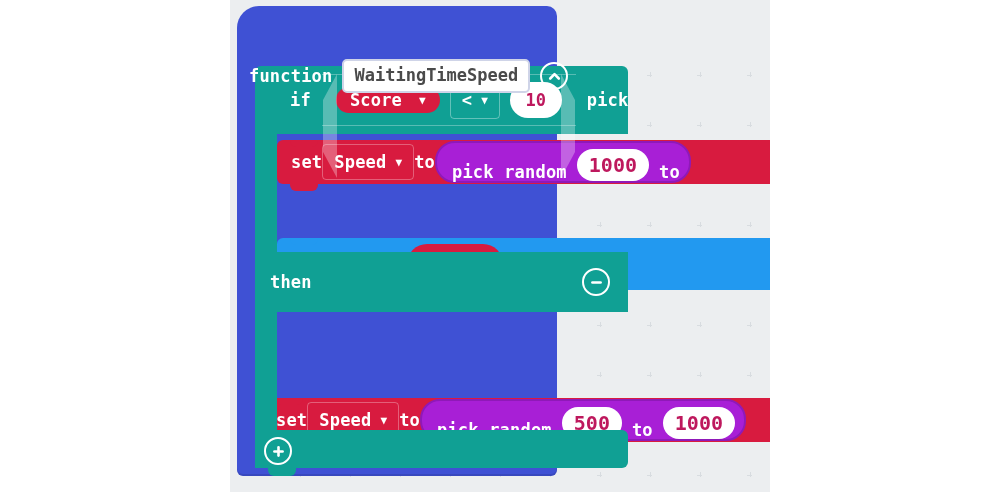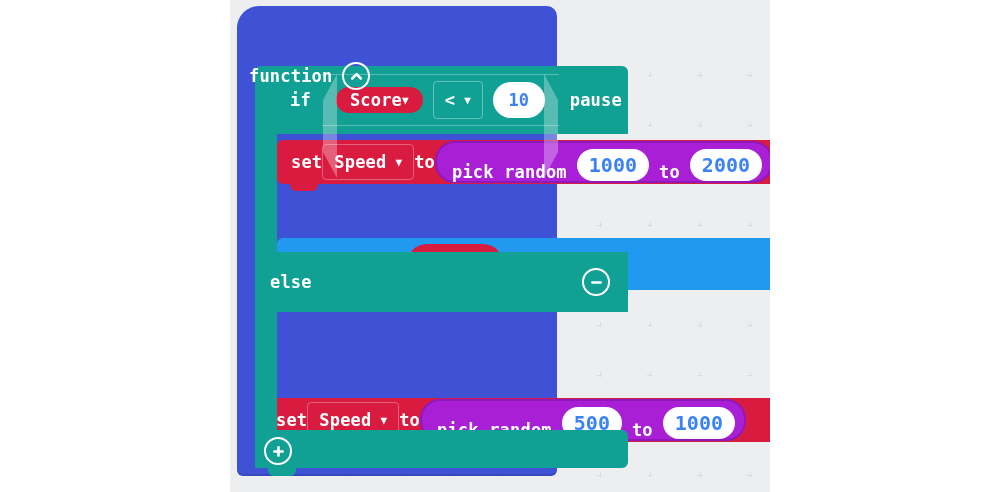--- a/index.html
+++ b/index.html
@@ -152,41 +152,41 @@
     border-top: 1.5px solid rgba(255,255,255,0.30);
     border-bottom: 1.5px solid rgba(255,255,255,0.30);
     pointer-events: none;
   }
 
   .red-reporter {
     background: #d81b3f;
     border-radius: 18px;
     height: 26px;
     display: flex; align-items: center;
-    gap: 0;
+    gap: 17px;
     padding: 0 14px;
     box-sizing: border-box;
   }
   .op-field {
     border: 1.5px solid rgba(255,255,255,0.35);
     border-radius: 4px;
     height: 38px;
     display: flex; align-items: center;
     gap: 9px; padding: 0 11px;
     box-sizing: border-box;
   }
   .num-oval {
     background: #ffffff;
     border-radius: 18px;
     height: 36px;
     min-width: 52px;
     display: flex; align-items: center; justify-content: center;
     padding: 0 12px;
     box-sizing: border-box;
-    color: #3b82f6;
+    color: #be185d;
     font-family: "DejaVu Sans Mono", monospace;
     font-weight: bold;
     font-size: 17px;
   }
   .caret { font-size: 11px; line-height: 1; color: #ffffff; }
 
   
   #if-spine-a {
     position: absolute; left: 0; top: 68px;
     width: 22px; height: 118px;
@@ -279,20 +279,21 @@
 </style>
 </head>
 <body>
 
 <div id="canvas">
 
   <div id="fn-block"></div>
 
   <div id="fn-header">
     <span class="btxt">function</span>
+    <span id="fn-name-field">WaitingTimeSpeed</span>
     <span class="circ-icon">
       <svg width="15" height="15" viewBox="0 0 15 15" aria-hidden="true">
         <path d="M3.2 9.5 L7.5 5.2 L11.8 9.5" fill="none" stroke="#ffffff" stroke-width="2.6" stroke-linecap="round" stroke-linejoin="round"></path>
       </svg>
     </span>
   </div>
 
   <div id="if-wrap">
 
     <div id="if-head" class="teal"></div>
@@ -307,28 +308,28 @@
           <span class="btxt">Score</span>
           <span class="caret">▼</span>
         </span>
         <span class="op-field">
           <span class="btxt">&lt;</span>
           <span class="caret">▼</span>
         </span>
         <span class="num-oval">10</span>
       </span>
 
-      <span class="btxt">pause</span>
+      <span class="btxt">pick</span>
     </div>
 
     <div id="if-spine-a"></div>
 
     <div id="else-head" class="teal"></div>
     <div id="else-row">
-      <span class="btxt">else</span>
+      <span class="btxt">then</span>
       <span class="circ-icon">
         <svg width="15" height="15" viewBox="0 0 15 15" aria-hidden="true">
           <line x1="3.4" y1="7.5" x2="11.6" y2="7.5" stroke="#ffffff" stroke-width="2.6" stroke-linecap="round"></line>
         </svg>
       </span>
     </div>
 
     <div id="if-spine-b"></div>
 
     <div id="if-foot" class="teal"></div>
@@ -347,21 +348,20 @@
     <span class="btxt">set</span>
     <span class="var-field">
       <span class="btxt">Speed</span>
       <span class="caret">▼</span>
     </span>
     <span class="btxt">to</span>
     <span class="purple-reporter">
       <span class="btxt">pick random</span>
       <span class="num-oval">1000</span>
       <span class="btxt">to</span>
-      <span class="num-oval">2000</span>
     </span>
   </div>
 
   <div class="stack pause-block" style="left:47px; top:194px;">
     <span class="btxt">pause (ms)</span>
     <span class="speed-pill">
       <span class="btxt">Speed</span>
       <span class="caret">▼</span>
     </span>
   </div>

